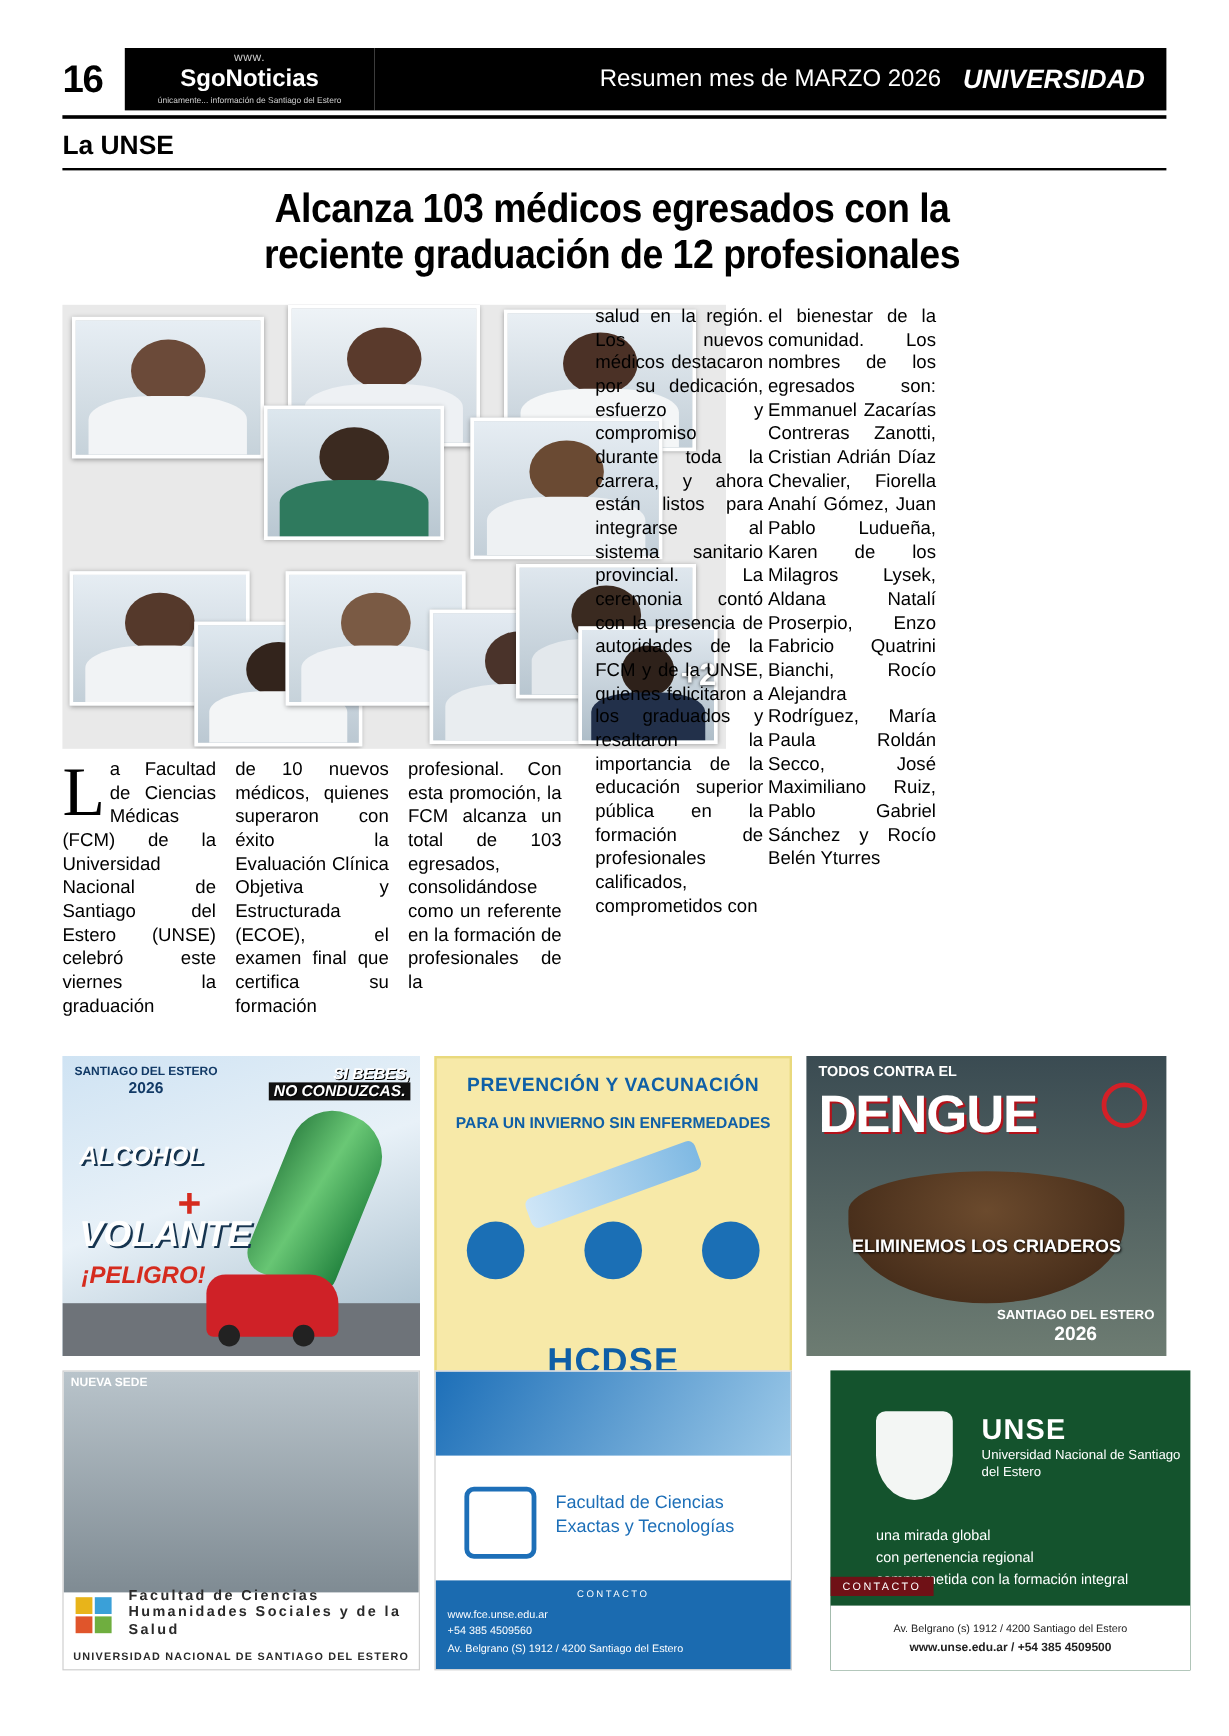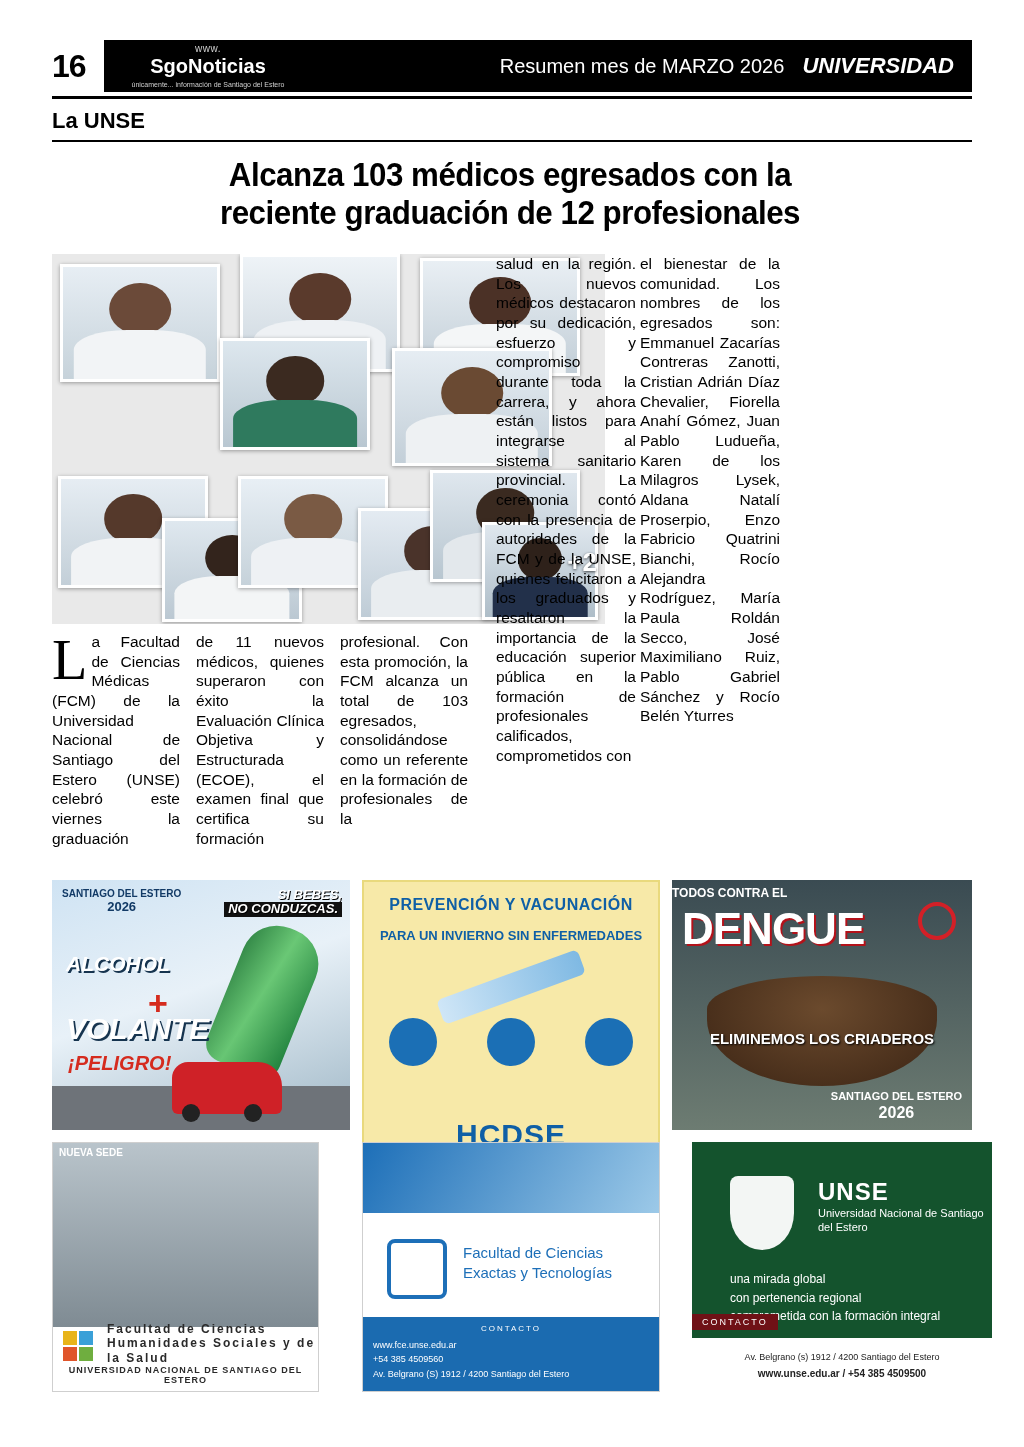--- a/index.html
+++ b/index.html
@@ -98,21 +98,21 @@
     padding-right:4px; padding-top:4px; font-family:"Liberation Serif", serif;
   }
 
   
   .ads { position:absolute; left:52px; top:880px; width:920px; height:512px; }
   .ad { position:absolute; overflow:hidden; }
 
   .ad1 { left:0;   top:0;   width:298px; height:250px; }
   .ad2 { left:310px; top:0; width:298px; height:304px; }
   .ad3 { left:620px; top:0; width:300px; height:250px; }
-  .ad4 { left:0;   top:262px; width:267px; height:250px; }
+  .ad4 { left:0;   top:262px; width:298px; height:250px; }
   .ad5 { left:310px; top:262px; width:298px; height:250px; }
   .ad6 { left:620px; top:262px; width:300px; height:250px; }
 
   
   .ad1 { background:linear-gradient(160deg,#cfe3f3 0%,#e8f1f8 45%,#9fb7c6 100%); }
   .ad1 .crest { position:absolute; left:10px; top:8px; color:#123a66; font-size:10px;
                 font-weight:bold; line-height:1.15; text-align:center; }
   .ad1 .crest .year { font-size:13px; }
   .ad1 .sibebes { position:absolute; right:8px; top:8px; text-align:right;
                   font-weight:bold; font-style:italic; color:#fff; font-size:13px;
@@ -149,21 +149,21 @@
                 justify-content:space-around; }
   .ad2 .icons span { width:48px; height:48px; border-radius:50%; background:#1b6fb5;
                 display:block; }
   .ad2 .hcd { position:absolute; left:0; right:0; bottom:30px; text-align:center;
               color:#0f5fa6; font-weight:bold; font-size:30px; letter-spacing:1px; }
   .ad2 .hcdsub { position:absolute; left:0; right:0; bottom:14px; text-align:center;
               color:#0f5fa6; font-size:7px; letter-spacing:.3px; }
 
   
   .ad3 { background:linear-gradient(#3a4b52,#6d7c72); }
-  .ad3 .top { position:absolute; left:0; top:6px; width:100%; text-align:left; 
+  .ad3 .top { position:absolute; left:0; top:6px; width:100%; text-align:left; padding-left:10px;
               color:#fff; font-weight:bold; font-size:12px; }
   .ad3 .dengue { position:absolute; left:10px; top:24px; color:#fff; font-weight:bold;
               font-size:44px; letter-spacing:-1px; text-shadow:2px 2px 0 #b3121a; }
   .ad3 .pot { position:absolute; left:50%; top:96px; transform:translateX(-50%);
               width:230px; height:110px; background:radial-gradient(ellipse at 50% 30%,#6b4a2d,#3b2414);
               border-radius:50%/30% 30% 60% 60%; }
   .ad3 .band { position:absolute; left:0; right:0; top:150px; text-align:center;
               color:#fff; font-weight:bold; font-size:15px; text-shadow:1px 1px 2px #000; }
   .ad3 .crest { position:absolute; right:10px; bottom:8px; color:#fff; font-weight:bold;
               font-size:11px; text-align:center; line-height:1.2; }
@@ -292,21 +292,21 @@
       <div class="head" style="background:#2e211a;"></div>
       <div class="body" style="background:#22304a;"></div>
     </div>
     <div class="plus2">+2</div>
   </div>
 
   <div class="col c1">
     <p class="dropcap">La Facultad de Ciencias Médicas (FCM) de la Universidad Nacional de Santiago del Estero (UNSE) celebró este viernes la graduación</p>
   </div>
   <div class="col c2">
-    <p>de 11 nuevos médicos, quienes superaron con éxito la Evaluación Clínica Objetiva y Estructurada (ECOE), el examen final que certifica su formación</p>
+    <p>de 10 nuevos médicos, quienes superaron con éxito la Evaluación Clínica Objetiva y Estructurada (ECOE), el examen final que certifica su formación</p>
   </div>
   <div class="col c3">
     <p>profesional. Con esta promoción, la FCM alcanza un total de 103 egresados, consolidándose como un referente en la formación de profesionales de la</p>
   </div>
   <div class="col c4">
     <p>salud en la región. Los nuevos médicos destacaron por su dedicación, esfuerzo y compromiso durante toda la carrera, y ahora están listos para integrarse al sistema sanitario provincial. La ceremonia contó con la presencia de autoridades de la FCM y de la UNSE, quienes felicitaron a los graduados y resaltaron la importancia de la educación superior pública en la formación de profesionales calificados, comprometidos con</p>
   </div>
   <div class="col c5">
     <p>el bienestar de la comunidad. Los nombres de los egresados son: Emmanuel Zacarías Contreras Zanotti, Cristian Adrián Díaz Chevalier, Fiorella Anahí Gómez, Juan Pablo Ludueña, Karen de los Milagros Lysek, Aldana Natalí Proserpio, Enzo Fabricio Quatrini Bianchi, Rocío Alejandra Rodríguez, María Paula Roldán Secco, José Maximiliano Ruiz, Pablo Gabriel Sánchez y Rocío Belén Yturres</p>
   </div>

